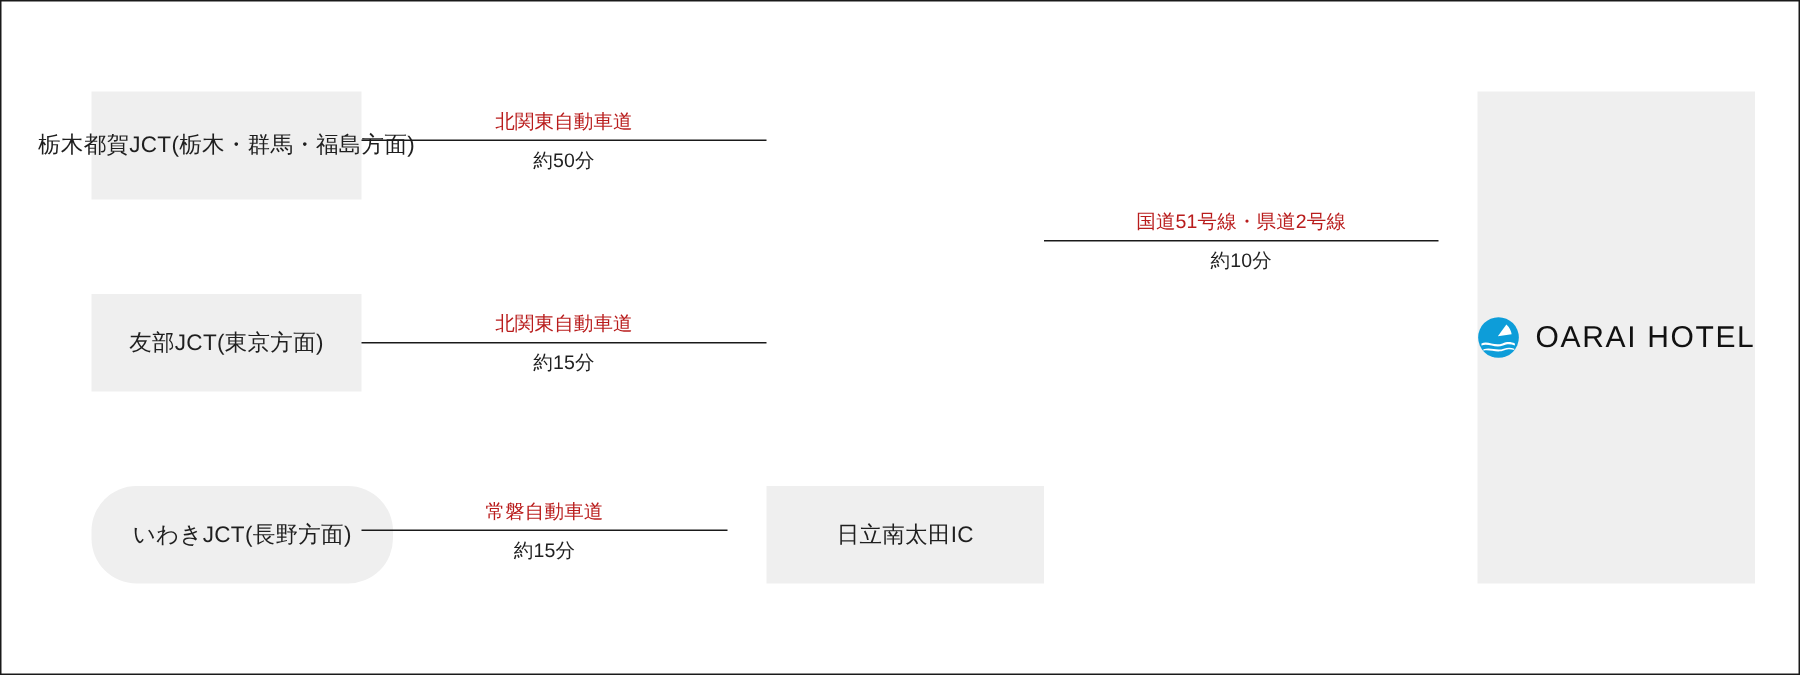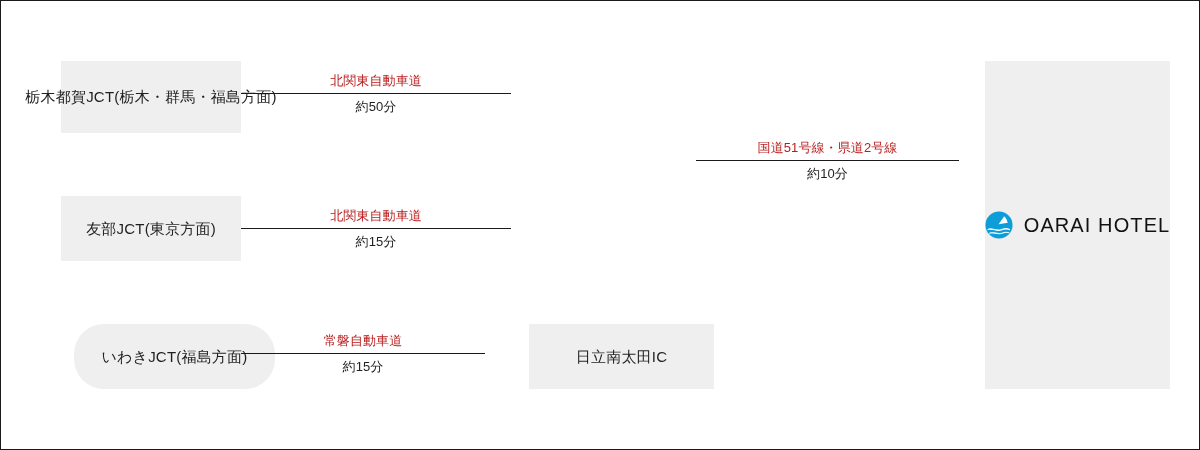--- a/index.html
+++ b/index.html
@@ -38,23 +38,23 @@
     line-height: 1.55;
     font-size: 15px;
     color: #1f1f1f;
     letter-spacing: 0.2px;
   }
 
   .node-line { display: block; white-space: nowrap; }
 
   #node-tochigi-tsuga  { left: 60px;  top: 60px;  width: 180px; height: 72px; }
   #node-tomobe         { left: 60px;  top: 195px; width: 180px; height: 65px; }
-  #node-iwaki          { left: 73px;  top: 323px; width: 201px; height: 65px; border-radius: 30px; }
+  #node-iwaki          { left: 60px;  top: 323px; width: 201px; height: 65px; border-radius: 30px; }
   #node-mito-oarai     { left: 510px; top: 60px;  width: 185px; height: 198px; }
-  #node-hitachi-minami { left: 528px; top: 323px; width: 185px; height: 65px; }
+  #node-hitachi-minami { left: 510px; top: 323px; width: 185px; height: 65px; }
   #node-oarai-hotel    { left: 952px; top: 60px;  width: 185px; height: 328px; margin-left: 32px; }
 
   
   .connector {
     position: absolute;
     display: flex;
     flex-direction: column;
     align-items: center;
   }
 
@@ -115,21 +115,21 @@
     <span class="node-line">(栃木・群馬・福島方面)</span>
   </div>
 
   <div class="node" id="node-tomobe">
     <span class="node-line">友部JCT</span>
     <span class="node-line">(東京方面)</span>
   </div>
 
   <div class="node" id="node-iwaki">
     <span class="node-line">いわきJCT</span>
-    <span class="node-line">(福島方面)</span>
+    <span class="node-line">(長野方面)</span>
   </div>
 
 
   <div class="node" id="node-hitachi-minami">
     <span class="node-line">日立南太田IC</span>
   </div>
 
   <div class="node" id="node-oarai-hotel">
     <div class="logo-wrap">
       <svg class="logo-mark" viewBox="0 0 64 64">

